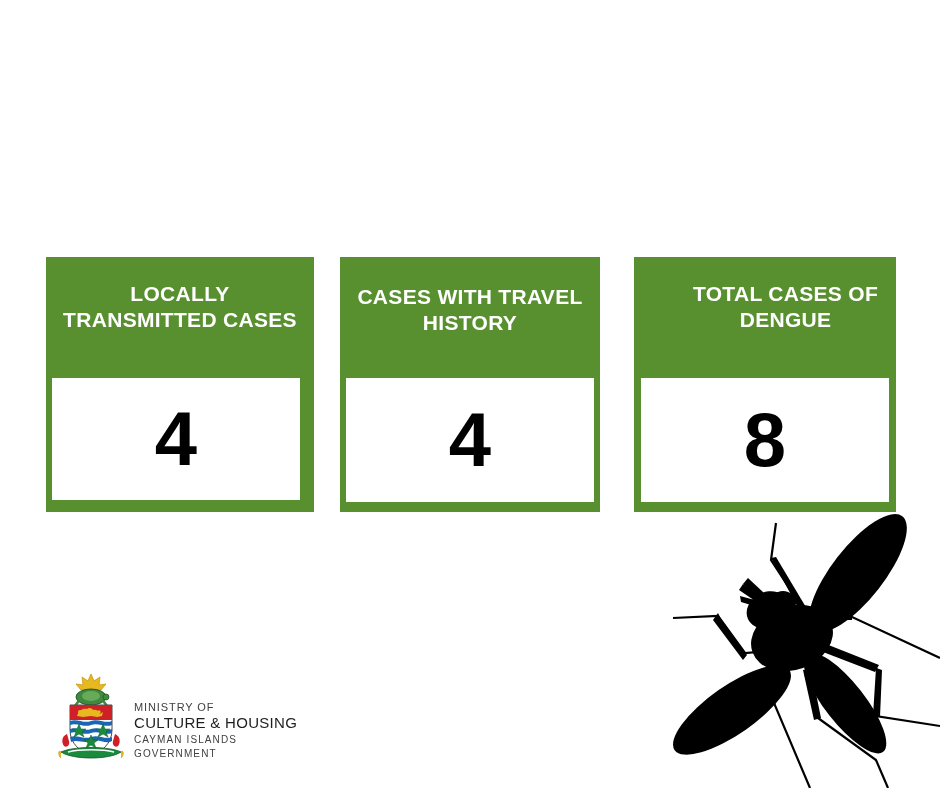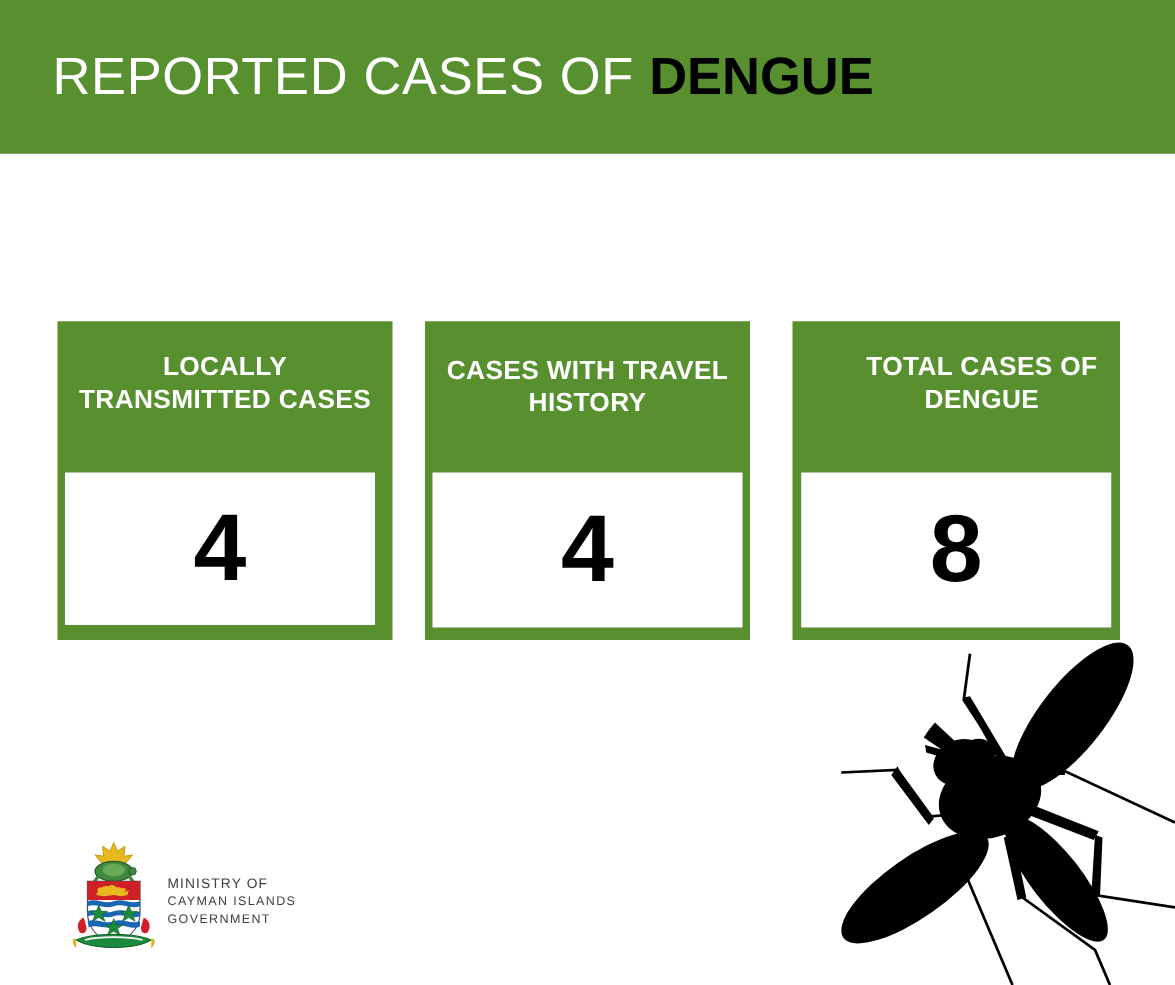--- a/index.html
+++ b/index.html
@@ -168,23 +168,20 @@
     top: 498px;
     width: 300px;
     height: 290px;
   }
 </style>
 </head>
 <body>
 
 <div id="poster">
 
-  <div class="header-bar">
-    <div class="header-title"><span>REPORTED CASES OF </span><span class="strong">DENGUE</span></div>
-  </div>
 
 
   <div class="card" id="card-1">
     <div class="card-title">LOCALLY TRANSMITTED CASES</div>
     <div class="card-value-box">
       <span class="card-value">4</span>
     </div>
   </div>
 
   <div class="card" id="card-2">
@@ -288,17 +285,18 @@
           <path d="M60 62 C65 64 66 70 63 74 C60 76 57 73 58 69 Z" fill="#cf2027"></path>
         </g>
 
         <path d="M6 80 C18 74 54 74 66 80 C54 88 18 88 6 80 Z" fill="#1a8a3c" stroke="#0d5c26" stroke-width="0.8"></path>
         <path d="M6 80 C3 77 3 84 6 86 M66 80 C69 77 69 84 66 86" fill="#e8b81f" stroke="#c79a12" stroke-width="0.7"></path>
         <path d="M13 80 C24 77 48 77 59 80" stroke="#ffffff" stroke-width="1.4" fill="none"></path>
       </svg>
     </div>
     <div class="logo-text">
       <div class="logo-line-1">MINISTRY OF</div>
+      <div class="logo-line-3">CULTURE &amp; HOUSING</div>
       <div class="logo-line-4">CAYMAN ISLANDS GOVERNMENT</div>
     </div>
   </div>
 
 </div>
 
 </body></html>

